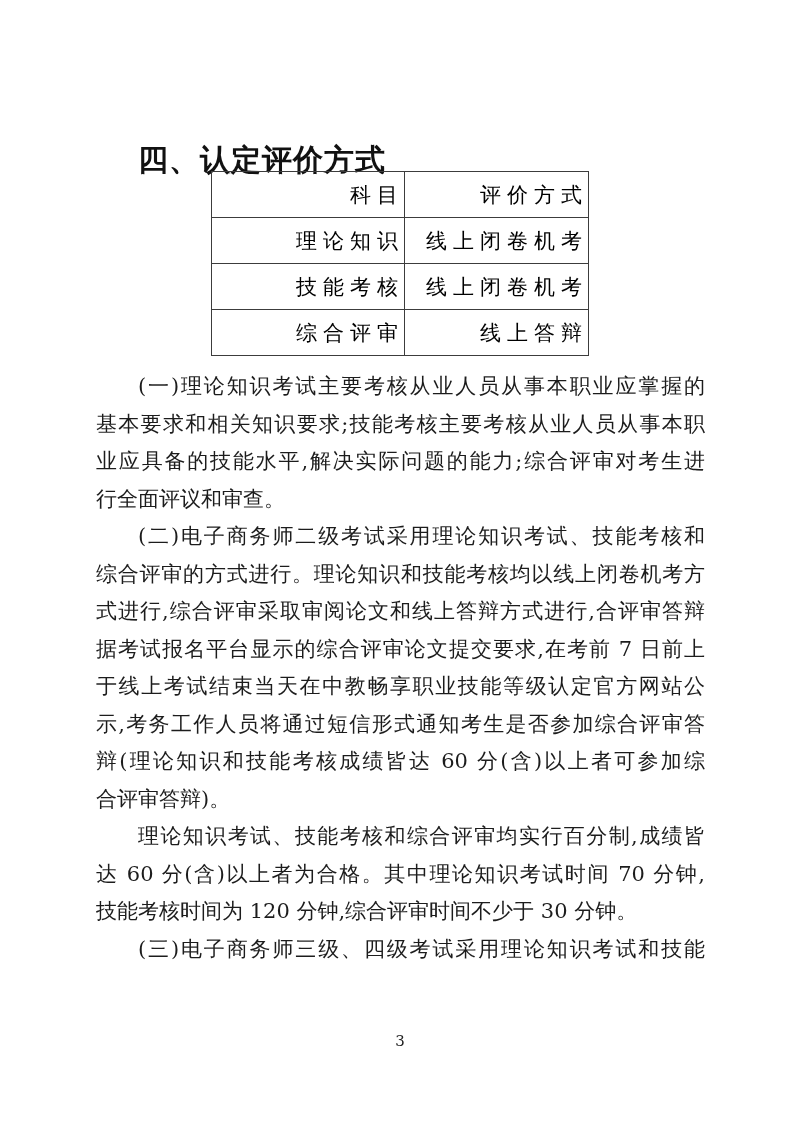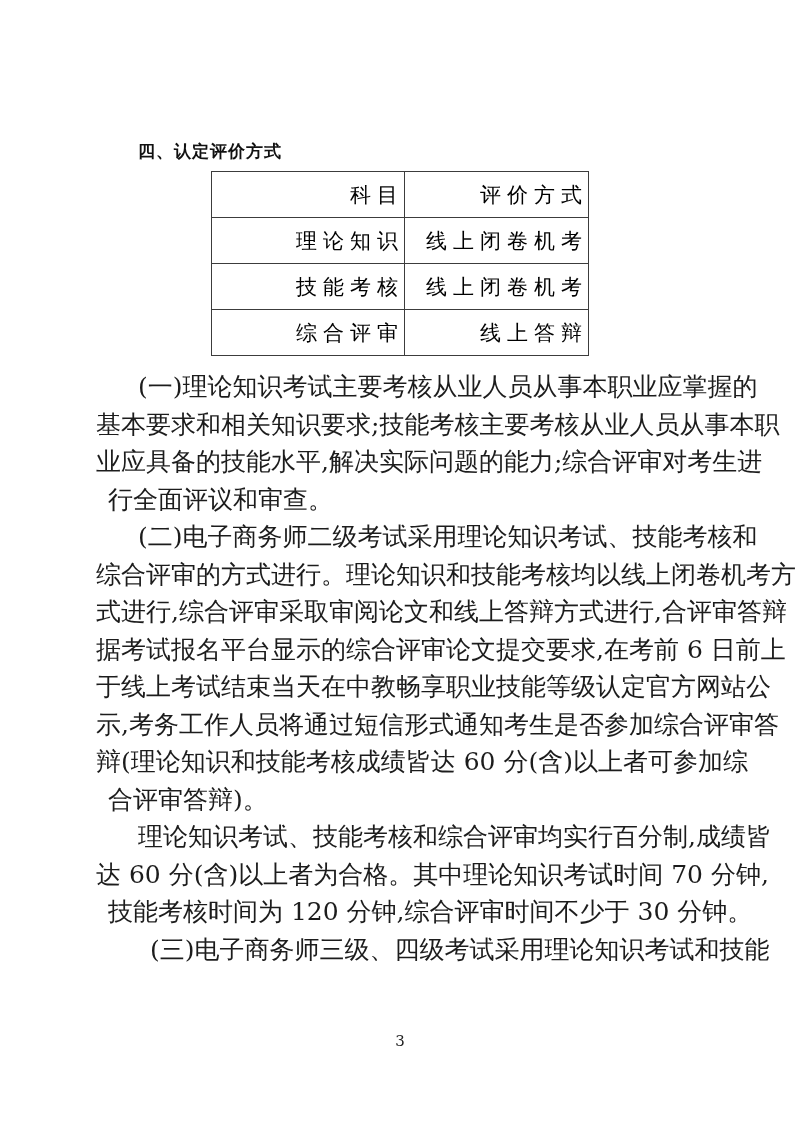--- a/index.html
+++ b/index.html
@@ -15,21 +15,21 @@
     overflow: hidden;
     font-family: "DejaVu Serif", "Liberation Serif", serif;
     color: #1c1c1c;
   }
   .doc-heading {
     position: absolute;
     left: 138px;
     top: 140px;
     font-family: "Liberation Sans", "DejaVu Sans", sans-serif;
     font-weight: bold;
-    font-size: 17px;
+    font-size: 30px;
     letter-spacing: 1px;
     color: #111111;
     white-space: nowrap;
   }
   table.eval-table {
     position: absolute;
     left: 211px;
     top: 171px;
     width: 377px;
     border-collapse: collapse;
@@ -51,33 +51,32 @@
   table.eval-table col.c2 { width: 184px; }
   .body-text {
     position: absolute;
     left: 96px;
     top: 368px;
     width: 609px;
   }
   .line {
     height: 37.5px;
     line-height: 37.5px;
-    font-size: 25px;
+    font-size: 21px;
     text-align: justify;
     text-align-last: justify;
     text-justify: inter-character;
     white-space: nowrap;
     overflow: visible;
     color: #1c1c1c;
   }
   .line.indent { text-indent: 42px; }
   .line.end {
     text-align-last: left;
     text-align: left;
-    margin-left: 12px;
   }
   .page-number {
     position: absolute;
     left: 0;
     top: 1032px;
     width: 800px;
     text-align: center;
     font-size: 15px;
     color: #222222;
   }
@@ -120,21 +119,21 @@
       <div class="line indent">(一)理论知识考试主要考核从业人员从事本职业应掌握的</div>
       <div class="line">基本要求和相关知识要求;技能考核主要考核从业人员从事本职</div>
       <div class="line">业应具备的技能水平,解决实际问题的能力;综合评审对考生进</div>
       <div class="line end">行全面评议和审查。</div>
     </div>
 
     <div>
       <div class="line indent">(二)电子商务师二级考试采用理论知识考试、技能考核和</div>
       <div class="line">综合评审的方式进行。理论知识和技能考核均以线上闭卷机考方</div>
       <div class="line">式进行,综合评审采取审阅论文和线上答辩方式进行,合评审答辩</div>
-      <div class="line">据考试报名平台显示的综合评审论文提交要求,在考前 6 日前上</div>
+      <div class="line">据考试报名平台显示的综合评审论文提交要求,在考前 7 日前上</div>
       <div class="line">于线上考试结束当天在中教畅享职业技能等级认定官方网站公</div>
       <div class="line">示,考务工作人员将通过短信形式通知考生是否参加综合评审答</div>
       <div class="line">辩(理论知识和技能考核成绩皆达 60 分(含)以上者可参加综</div>
       <div class="line end">合评审答辩)。</div>
     </div>
 
     <div>
       <div class="line indent">理论知识考试、技能考核和综合评审均实行百分制,成绩皆</div>
       <div class="line">达 60 分(含)以上者为合格。其中理论知识考试时间 70 分钟,</div>
       <div class="line end">技能考核时间为 120 分钟,综合评审时间不少于 30 分钟。</div>

